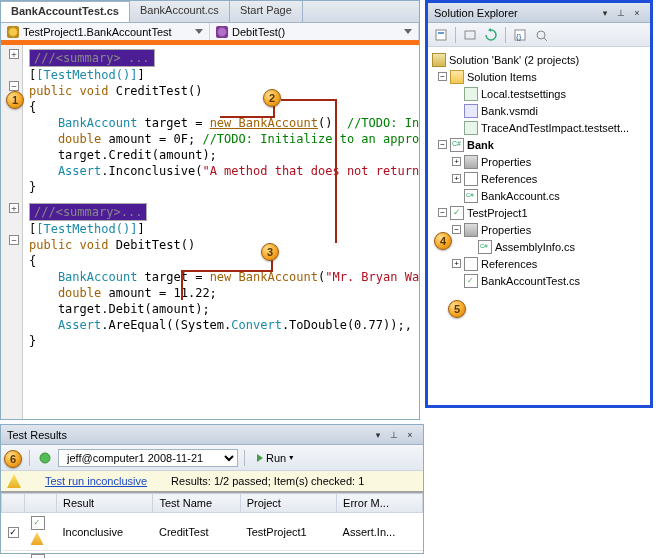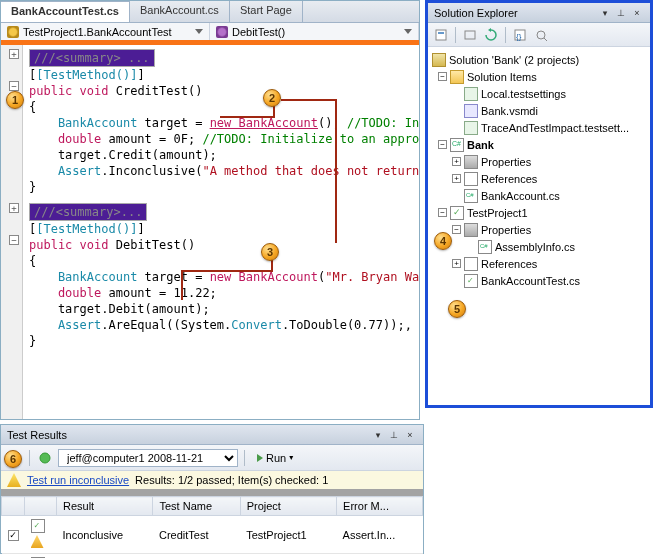--- a/index.html
+++ b/index.html
@@ -22,21 +22,21 @@
   .icon-class { background: radial-gradient(circle,#f5c84a 40%,#b88a1a 60%); border-radius:2px; }
   .icon-method { background: radial-gradient(circle,#b470c9 40%,#7a3a92 60%); border-radius:2px; }
   .triangle-down { width:0;height:0;border-left:4px solid transparent;border-right:4px solid transparent;border-top:5px solid #666;margin-left:auto; }
   
   
   .code-area { font-family: Consolas, monospace; font-size: 12px; padding: 4px 0 4px 28px; position: relative; height: 374px; overflow: hidden; line-height: 16px; color:#000; }
   .gutter { position: absolute; left: 0; top: 0; width: 22px; height: 100%; background: #f0f0f0; border-right: 1px solid #ccc; }
   .code-line { white-space: pre; }
   .outline-toggle { position:absolute; width:10px; height:10px; border:1px solid #888; left:8px; background:#fff; font-size:9px; line-height:8px; text-align:center; color:#555; cursor:pointer; }
   .summary-box { display:inline-block; border:1px solid #aaa; padding:0 4px; color:#888; background:#4c1d95; }
-  .kw { color:#be185d;margin-top:23px; }
+  .kw { color:#a16207;margin-top:23px; }
   .type { color:#1a8aa8; }
   .str { color:#b01020; }
   .cm { color:#008000; }
   .attr { color:#1a8aa8; }
   
   
   .panel-title { height: 20px; background: linear-gradient(#e0e6ef,#c7d1de); padding: 2px 6px; font-size:11px; display:flex; align-items:center; border-bottom:1px solid #a0b3c8; }
   .panel-title .spacer { flex:1; }
   .panel-btn { width:14px; height:14px; margin-left:2px; display:inline-flex; align-items:center; justify-content:center; font-size:9px; color:#333; cursor:pointer; }
   
@@ -64,21 +64,21 @@
   .i-cs::after { content:"C#"; font-size:6px; color:#2a6; position:absolute; left:1px; top:2px; }
   .i-cs-t { background:#fff; border:1px solid #888; position:relative; }
   .i-cs-t::after { content:"✓"; font-size:8px; color:#5a5; position:absolute; left:2px; top:1px; }
   .bold { font-weight:bold; }
   
   
   .tr-toolbar { height:26px; background:linear-gradient(#f4f6f9,#e3e8f0); border-bottom:1px solid #ccd4e0; display:flex; align-items:center; padding:0 4px; gap:4px; }
   .tr-select { border:1px solid #a0b3c8; padding:1px 4px; font-size:11px; background:#fff; width:180px; }
   .run-btn { padding:1px 6px; display:flex; align-items:center; gap:3px; cursor:pointer; }
   .run-tri { width:0;height:0; border-top:4px solid transparent; border-bottom:4px solid transparent; border-left:6px solid #4a9b4a; }
-  .tr-status { height:22px; background:#fbf8e0; border-bottom:7px solid #a3a3a3; display:flex; align-items:center; padding:9px 6px; gap:6px; }
+  .tr-status { height:22px; background:#fbf8e0; border-bottom:2px solid #a3a3a3; display:flex; align-items:center; padding:9px 6px; gap:24px; }
   .warn-icon { width:14px;height:14px; background:linear-gradient(#fce56a,#e8b020); clip-path: polygon(50% 0,100% 100%,0 100%); position:relative; }
   .link { color:#1a4ac4; text-decoration:underline; cursor:pointer; }
   
   .grid { width:100%; border-collapse:collapse; font-size:11px; }
   .grid th { background:linear-gradient(#f4f6f9,#e3e8f0); text-align:left; padding:3px 6px; border:1px solid #ccd4e0; font-weight:normal; }
   .grid td { padding:3px 6px; border-bottom:1px solid #e5e5e5; }
   .grid td.cb { width:18px; text-align:center; }
   .grid td.ic { width:32px; }
   .check { display:inline-block; width:11px; height:11px; border:1px solid #888; background:#fff; font-size:9px; line-height:9px; text-align:center; }
   .status-inc { display:inline-block; width:13px;height:13px; background:linear-gradient(#ffd76a,#e8a520); clip-path:polygon(50% 0,100% 100%,0 100%);}

